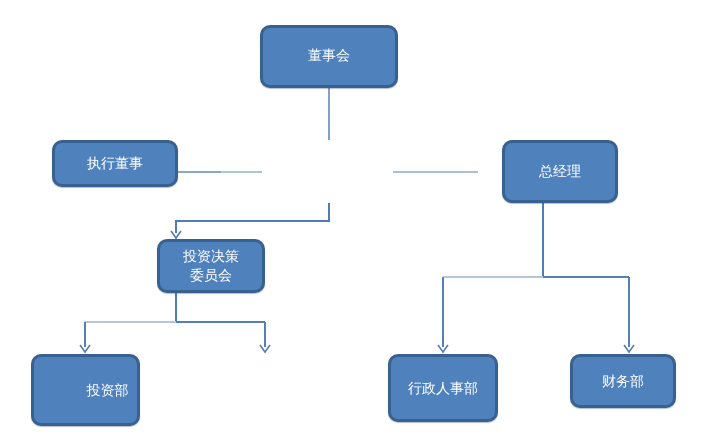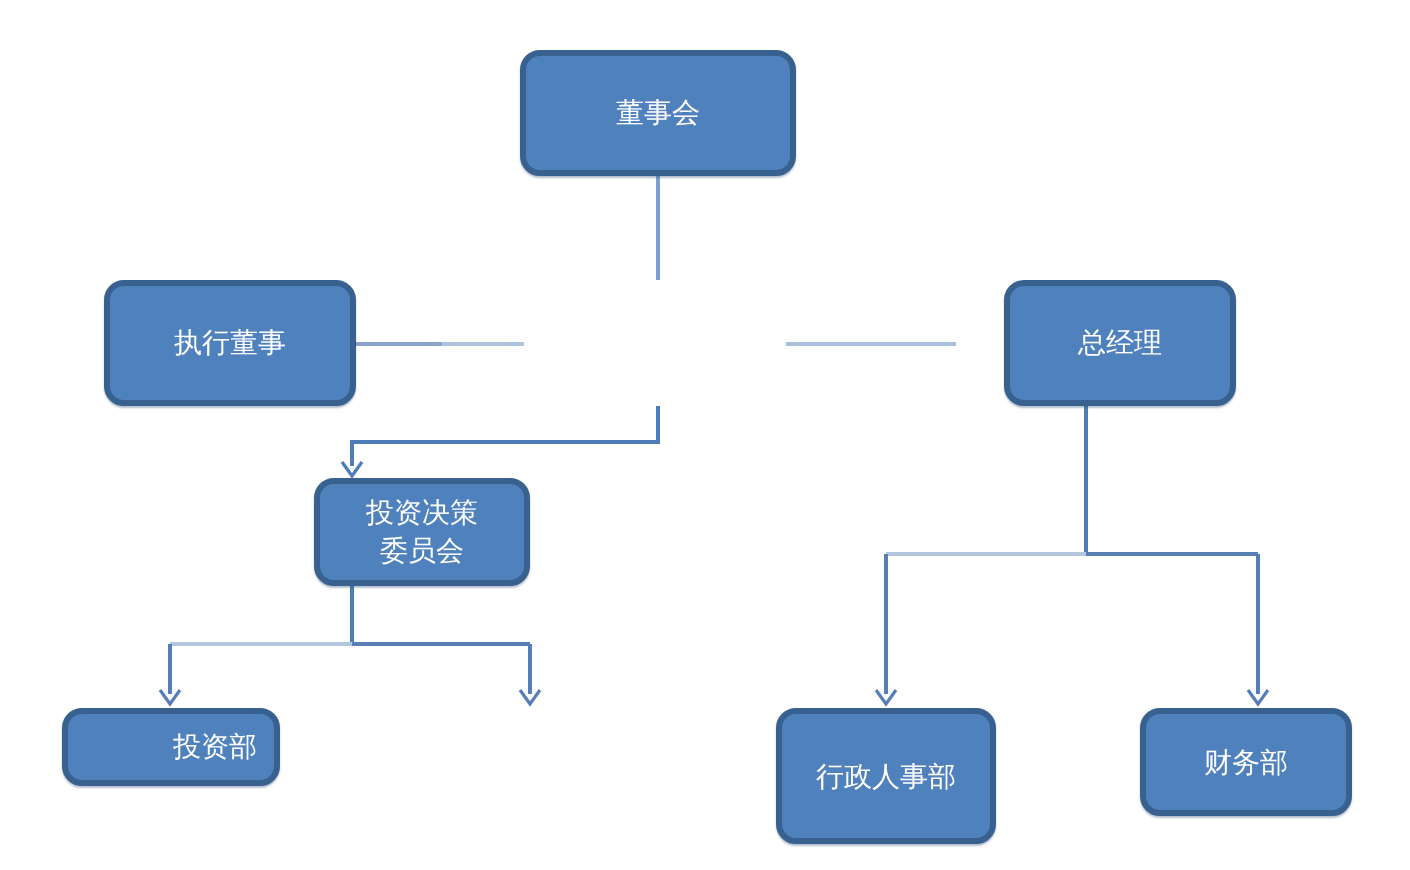--- a/index.html
+++ b/index.html
@@ -15,26 +15,26 @@
     color:#ffffff;
     font-size:14px;
     line-height:19px;
     display:flex;
     align-items:center;
     justify-content:center;
     text-align:center;
     white-space:pre-line;
     box-shadow:0 1px 1px rgba(44,72,112,0.35);
   }
-  .n-board{left:260px;top:25px;width:138px;height:63px;}
-  .n-exec{left:52px;top:140px;width:126px;height:63px;}
+  .n-board{left:260px;top:25px;width:138px;height:63px;font-family:Liberation Mono, monospace;}
+  .n-exec{left:52px;top:140px;width:126px;height:47px;}
   .n-chair{left:262px;top:140px;width:131px;height:63px;}
   .n-gm{left:478px;top:140px;width:116px;height:63px;margin-left:24px;}
   .n-committee{left:122px;top:239px;width:108px;height:54px;margin-left:35px;}
-  .n-invest{left:31px;top:354px;width:109px;height:39px;padding-left:44px;}
+  .n-invest{left:31px;top:354px;width:109px;height:72px;padding-left:44px;}
   .n-trade{left:207px;top:354px;width:116px;height:54px;}
   .n-adminhr{left:388px;top:354px;width:110px;height:68px;}
   .n-finance{left:570px;top:354px;width:106px;height:54px;}
 </style>
 </head>
 <body>
 
 <div class="canvas">
 
   <svg class="wires" viewBox="0 0 705 435" aria-hidden="true">

